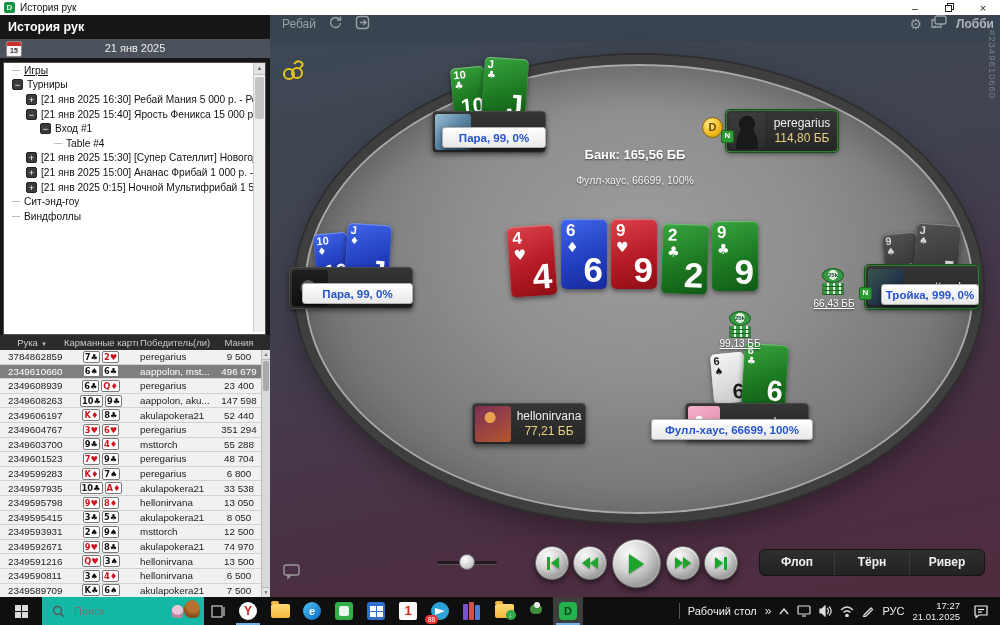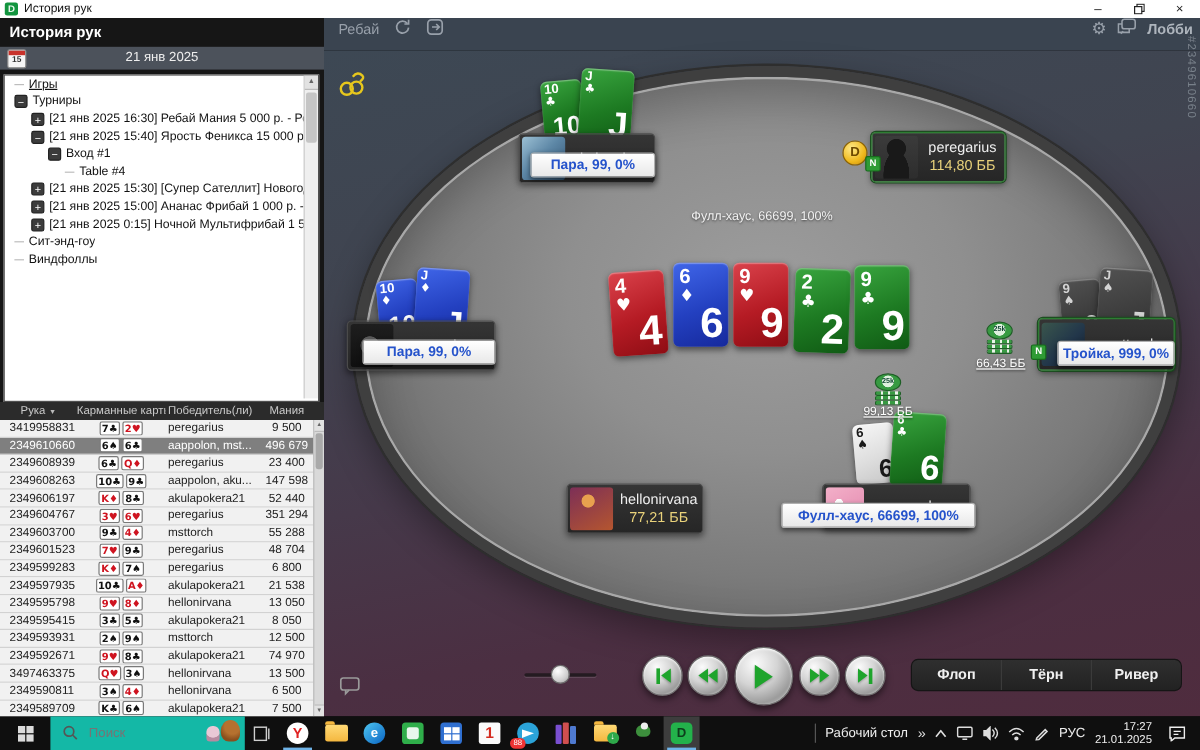--- a/index.html
+++ b/index.html
@@ -286,21 +286,21 @@
     </div>
     <div class="handsbox">
       <div class="hhead">
         <div class="hc c-id"><span>Рука</span><span class="sortarr">▼</span></div>
         <div class="hc c-cards">Карманные карты</div>
         <div class="hc c-win">Победитель(ли)</div>
         <div class="hc c-pot">Мания</div>
       </div>
       <div class="hrows" id="hrows">
           <div class="hrow">
-            <div class="hc c-id">3419958831</div>
+            <div class="hc c-id">3784862859</div>
             <div class="hc c-cards"><span class="chipcard">7♣</span><span class="chipcard red">2♥</span></div>
             <div class="hc c-win">peregarius</div>
             <div class="hc c-pot">9 500</div>
           </div>
           <div class="hrow sel">
             <div class="hc c-id">2349610660</div>
             <div class="hc c-cards"><span class="chipcard">6♠</span><span class="chipcard">6♣</span></div>
             <div class="hc c-win">aappolon, mst...</div>
             <div class="hc c-pot">496 679</div>
           </div>
@@ -343,21 +343,21 @@
           <div class="hrow">
             <div class="hc c-id">2349599283</div>
             <div class="hc c-cards"><span class="chipcard red">K♦</span><span class="chipcard">7♠</span></div>
             <div class="hc c-win">peregarius</div>
             <div class="hc c-pot">6 800</div>
           </div>
           <div class="hrow">
             <div class="hc c-id">2349597935</div>
             <div class="hc c-cards"><span class="chipcard">10♣</span><span class="chipcard red">A♦</span></div>
             <div class="hc c-win">akulapokera21</div>
-            <div class="hc c-pot">21 538</div>
+            <div class="hc c-pot">33 538</div>
           </div>
           <div class="hrow">
             <div class="hc c-id">2349595798</div>
             <div class="hc c-cards"><span class="chipcard red">9♥</span><span class="chipcard red">8♦</span></div>
             <div class="hc c-win">hellonirvana</div>
             <div class="hc c-pot">13 050</div>
           </div>
           <div class="hrow">
             <div class="hc c-id">2349595415</div>
             <div class="hc c-cards"><span class="chipcard">3♣</span><span class="chipcard">5♣</span></div>
@@ -370,21 +370,21 @@
             <div class="hc c-win">msttorch</div>
             <div class="hc c-pot">12 500</div>
           </div>
           <div class="hrow">
             <div class="hc c-id">2349592671</div>
             <div class="hc c-cards"><span class="chipcard red">9♥</span><span class="chipcard">8♣</span></div>
             <div class="hc c-win">akulapokera21</div>
             <div class="hc c-pot">74 970</div>
           </div>
           <div class="hrow">
-            <div class="hc c-id">3497463375</div>
+            <div class="hc c-id">2349591216</div>
             <div class="hc c-cards"><span class="chipcard red">Q♥</span><span class="chipcard">3♠</span></div>
             <div class="hc c-win">hellonirvana</div>
             <div class="hc c-pot">13 500</div>
           </div>
           <div class="hrow">
             <div class="hc c-id">2349590811</div>
             <div class="hc c-cards"><span class="chipcard">3♠</span><span class="chipcard red">4♦</span></div>
             <div class="hc c-win">hellonirvana</div>
             <div class="hc c-pot">6 500</div>
           </div>
@@ -446,20 +446,21 @@
   <div class="oval"></div>
   <div class="abs" style="left:280px;top:56px;">
     <svg width="28" height="28" viewBox="0 0 28 28" fill="none" stroke="#e7c71d" stroke-width="2">
         <circle cx="9" cy="18" r="5"></circle>
         <circle cx="17" cy="17" r="5"></circle>
         <path d="M14 8 q4 -5 8 -1 q2 2 -2 5"></path>
       </svg>
   </div>
   <div class="vertnum">#2349610660</div>
 
+  <div class="pot">Банк: 165,56 ББ</div>
   <div class="showdown">Фулл-хаус, 66699, 100%</div>
 
   <div class="abs" id="board" style="left:509px;top:218px;width:260px;height:82px;">
       <div class="bigcard suit-heart" style="left: 0px; top: 8px; transform: rotate(-4deg);">
         <span class="r">4</span>
         <span class="s">♥</span>
         <span class="R">4</span>
       </div>
       <div class="bigcard suit-diamond" style="left: 52px; top: 1px; transform: rotate(0deg);">
         <span class="r">6</span>

